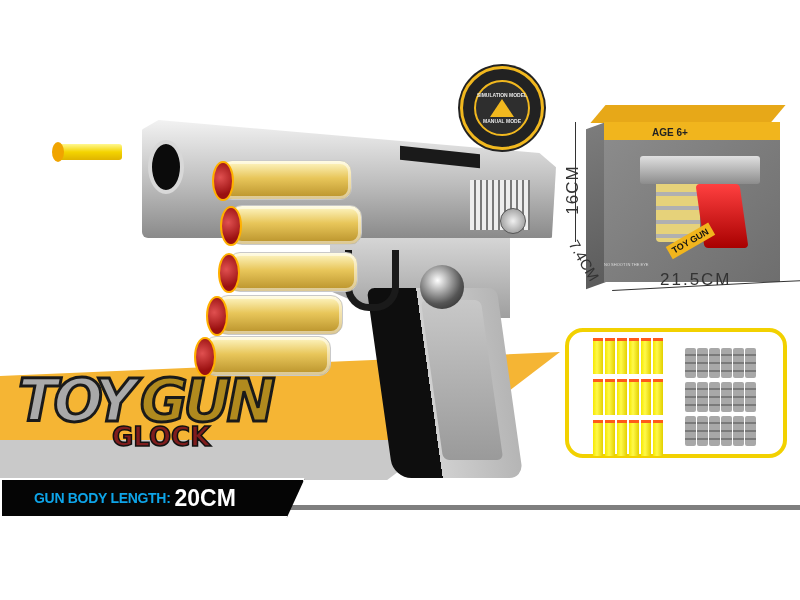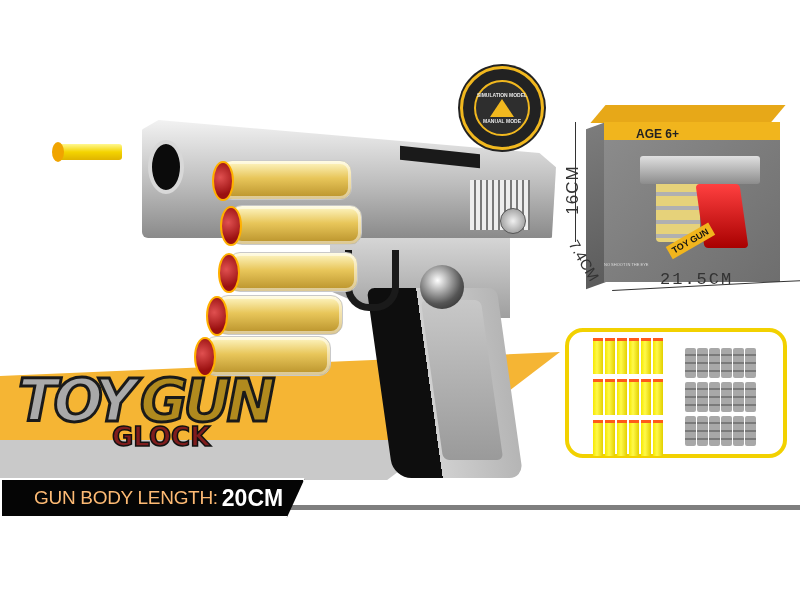--- a/index.html
+++ b/index.html
@@ -10,21 +10,21 @@
   .band-yellow { left:0; top:352px; width:560px; height:120px; background:#f5b534; clip-path:polygon(0 20%, 100% 0, 72% 100%, 0 100%); }
   .band-gray { left:0; top:440px; width:440px; height:40px; background:#c9c9c9; clip-path:polygon(0 0, 100% 0, 88% 100%, 0 100%); }
 
   
   .title-toy { left:18px; top:372px; font-family:"DejaVu Sans", sans-serif; font-weight:900; font-style:italic; font-size:58px; color:#a9a9a9; letter-spacing:-4px; -webkit-text-stroke:3px #1a1a1a; line-height:1; }
   .title-gun { left:140px; top:372px; font-family:"DejaVu Sans", sans-serif; font-weight:900; font-style:italic; font-size:58px; color:#b08a1e; letter-spacing:-4px; -webkit-text-stroke:3px #1a1a1a; line-height:1; }
   .title-glock { left:112px; top:424px; font-family:"DejaVu Sans", sans-serif; font-weight:900; font-size:26px; color:#7f1d1d; -webkit-text-stroke:1.5px #111; letter-spacing:0px; line-height:1; }
 
   
   .len-bar { left:0; top:478px; width:305px; height:40px; background:#050505; border:2px solid #fff; box-shadow:2px 2px 3px rgba(0,0,0,.35); clip-path:polygon(0 0, 100% 0, 94% 100%, 0 100%); display:flex; align-items:center; padding-left:32px; box-sizing:border-box; }
-  .len-label { color:#fdba74; font-weight:normal; font-size:19px; font-family:"Liberation Sans", sans-serif; letter-spacing:-0.3px; }
+  .len-label { color:#0ea5e9; font-weight:bold; font-size:14px; font-family:"Liberation Sans", sans-serif; letter-spacing:-0.3px; }
   .len-value { color:#fff; font-weight:bold; font-size:23px; margin-left:4px; font-family:"Liberation Sans", sans-serif; }
   .len-line { left:290px; top:505px; width:510px; height:5px; background:#7f7f7f; }
 
   
   .dart { left:58px; top:144px; width:64px; height:16px; background:linear-gradient(#fff890,#f4d400 50%,#e0b400); border-radius:3px; }
   .dart-tip { left:52px; top:142px; width:12px; height:20px; background:#f0a400; border-radius:50%; }
 
   
   .gun-slide { left:142px; top:120px; width:414px; height:118px; background:linear-gradient(#f2f2f2,#bcbcbc 55%,#8a8a8a); border-radius:12px 10px 6px 6px; clip-path:polygon(0 8%, 4% 0, 96% 28%, 100% 40%, 99% 100%, 0 100%); }
   .gun-muzzle { left:148px; top:140px; width:28px; height:46px; background:#0b0b0b; border-radius:50%; border:4px solid #d8d8d8; }
@@ -46,33 +46,33 @@
   .badge { left:460px; top:66px; width:78px; height:78px; border-radius:50%; background:#222; border:3px solid #f1b81f; box-shadow:0 0 0 2px #222; display:flex; align-items:center; justify-content:center; }
   .badge-inner { width:52px; height:52px; border-radius:50%; background:#2e2e2e; border:2px solid #f1b81f; display:flex; align-items:center; justify-content:center; flex-direction:column; }
   .badge-top { color:#e8e8e8; font-size:5px; font-weight:bold; }
   .badge-tri { width:0; height:0; border-left:12px solid transparent; border-right:12px solid transparent; border-bottom:18px solid #f1b81f; margin:1px 0; }
   .badge-bottom { color:#e8e8e8; font-size:5px; font-weight:bold; }
 
   
   .box-front { left:604px; top:122px; width:176px; height:160px; background:linear-gradient(135deg,#8b8b8b,#6e6e6e); border-top:18px solid #f1b51d; box-sizing:border-box; }
   .box-side { left:586px; top:122px; width:20px; height:160px; background:linear-gradient(#7c7c7c,#5c5c5c); transform:skewY(-20deg); transform-origin:top right; }
   .box-topface { left:598px; top:105px; width:180px; height:18px; background:#e7a818; transform:skewX(-40deg); }
-  .box-age { left:636px; top:127px; color:#222; font-size:12px; font-weight:bold; }
+  .box-age { left:652px; top:127px; color:#222; font-size:10px; font-weight:bold; }
   .box-gun { left:640px; top:156px; width:120px; height:28px; background:linear-gradient(#e0e0e0,#8c8c8c); border-radius:3px; }
   .box-grip { left:700px; top:184px; width:44px; height:64px; background:linear-gradient(#ff4040,#a80000); border-radius:4px; transform:skewX(8deg); }
   .box-mag { left:656px; top:168px; width:44px; height:74px; background:repeating-linear-gradient(#e6d27a 0 10px,#b0b0b0 10px 14px); border-radius:4px; }
   .box-logo { left:666px; top:234px; color:#111; background:#f1b51d; font-size:9px; font-weight:900; padding:2px 4px; transform:rotate(-30deg); }
   .box-note { left:604px; top:262px; color:#ddd; font-size:4px; }
 
   
   .dim-line-v { left:575px; top:122px; width:1px; height:120px; background:#333; }
   .dim-line-h { left:612px; top:285px; width:190px; height:1px; background:#333; transform:rotate(-3deg); }
   .dim-16 { left:548px; top:180px; font-size:17px; color:#333; transform:rotate(-90deg); transform-origin:center; letter-spacing:1px; }
   .dim-74 { left:562px; top:252px; font-size:15px; color:#333; transform:rotate(60deg); }
-  .dim-215 { left:660px; top:270px; font-size:17px; color:#333; letter-spacing:2px; font-family:Liberation Mono, monospace; }
+  .dim-215 { left:660px; top:270px; font-size:17px; color:#333; letter-spacing:2px; font-family:Liberation Sans, sans-serif; }
 
   
   .contents { left:565px; top:328px; width:222px; height:130px; border:4px solid #f2d100; border-radius:18px; box-sizing:border-box; }
   .dart-grid { position:absolute; left:24px; top:6px; display:grid; grid-template-columns:repeat(6,10px); column-gap:2px; row-gap:5px; }
   .mini-dart { width:10px; height:33px; background:linear-gradient(90deg,#f6e800,#fff94a 40%,#e3d000); border-top:3px solid #ff5a1a; }
   .shell-grid { position:absolute; left:116px; top:16px; display:grid; grid-template-columns:repeat(6,11px); column-gap:1px; row-gap:4px; }
   .mini-shell { width:11px; height:30px; background:repeating-linear-gradient(#a8a8a8 0 6px,#7a7a7a 6px 8px); border-radius:2px; }
 </style>
 </head>
 <body>

